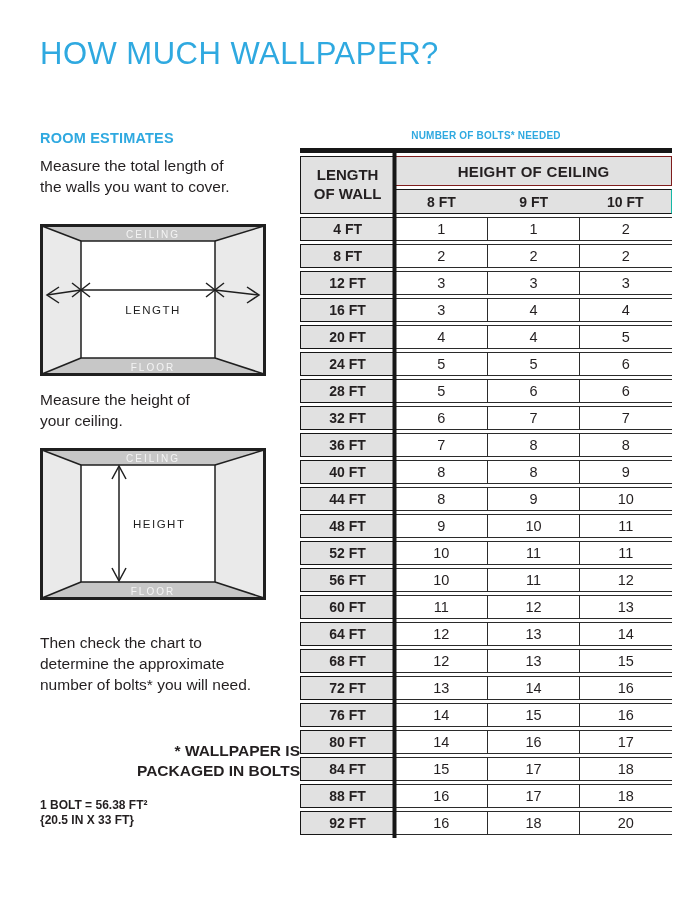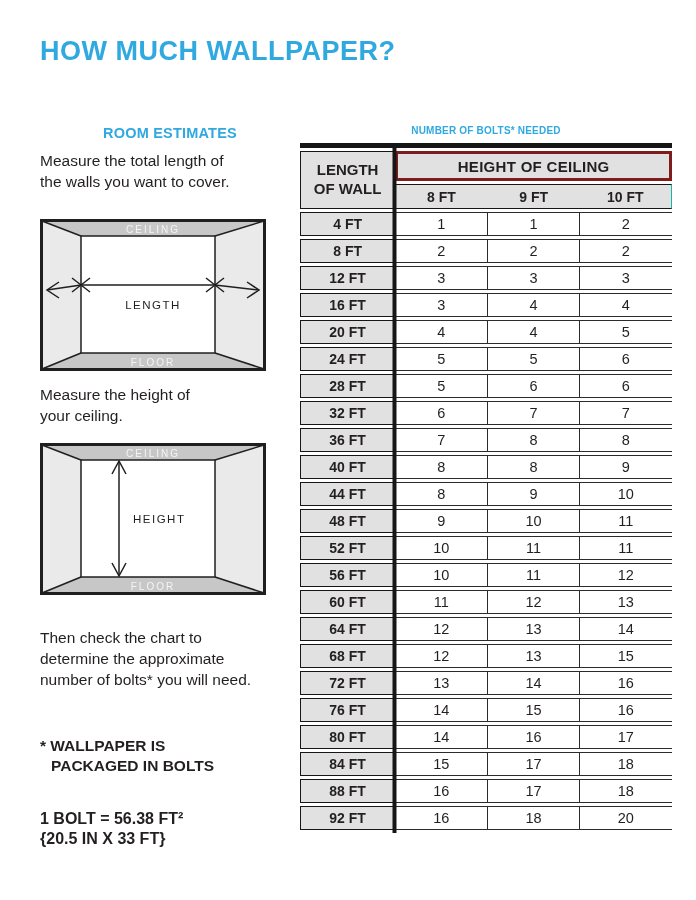--- a/index.html
+++ b/index.html
@@ -13,36 +13,35 @@
   body {
     width: 696px; height: 900px;
     font-family: "Liberation Sans", sans-serif;
     color: var(--text);
     overflow: hidden;
   }
   .page { width: 696px; height: 900px; position: relative; }
 
   .page-title {
     margin: 36px 40px 0 40px;
-    font-size: 27px;
-    font-weight: bold;
+    font-size: 31px;
+    font-weight: normal;
     letter-spacing: 0.5px;
     color: var(--accent);
   }
 
   .columns { display: flex; margin: 58px 24px 0 40px; }
   .left-col { width: 260px; flex: 0 0 260px; }
   .right-col { flex: 1; min-width: 0; }
 
   .section-heading {
     font-size: 14.5px;
     font-weight: bold;
     letter-spacing: 0.2px;
     color: var(--accent);
-    text-align: center;
   }
   .table-heading {
     font-size: 10px;
     font-weight: bold;
     letter-spacing: 0.2px;
     color: var(--accent);
     text-align: center;
     margin-bottom: 7px;
   }
 
@@ -53,24 +52,24 @@
   .step-3 { margin-top: 33px; }
 
   .room-svg { display: block; width: 226px; height: 152px; }
   .room-svg.first { margin-top: 27px; }
   .room-svg.second { margin-top: 17px; }
 
   .wall-label { font: 10px "Liberation Sans", sans-serif; letter-spacing: 2px; fill: #F4F4F4; }
   .dim-label  { font: 11.5px "Liberation Sans", sans-serif; letter-spacing: 1.5px; fill: #1f1f1f; }
 
   .footnote { margin-top: 46px; font-size: 15.5px; font-weight: bold; line-height: 1.3; }
-  .footnote .line { display: block; }
+  .footnote .line { display: block; text-align: right; }
   .footnote .line.indent { padding-left: 11px; }
 
-  .bolt-info { margin-top: 32px; font-size: 16px; font-weight: bold; line-height: 1.3; }
+  .bolt-info { margin-top: 16px; font-size: 12px; font-weight: bold; line-height: 1.3; }
   .bolt-info .line { display: block; }
 
   
   .bolts-table-wrap { position: relative; margin-top: 1px; }
   .top-bar { height: 5px; background: #161616; }
   .col-divider {
     position: absolute;
     left: 25.6%; top: 0; bottom: 0;
     width: 4px; background: #161616;
     transform: translateX(-2.5px);
@@ -89,21 +88,21 @@
 
   th.corner {
     background: var(--cell_gray);
     border: 1px solid #161616;
     font-size: 15px; font-weight: bold; line-height: 1.25;
   }
   th.corner span { display: block; }
 
   th.group-head {
     background: var(--cell_gray);
-    border: 3px solid #7f1d1d;
+    border: 1px solid #7f1d1d;
     height: 30px;
     font-size: 15px; font-weight: bold; letter-spacing: 0.3px;
   }
   th.sub-head {
     background: var(--cell_gray);
     border-top: 1px solid #161616;
     border-bottom: 1px solid #161616;
     height: 25px;
     font-size: 14px; font-weight: bold;
   }

